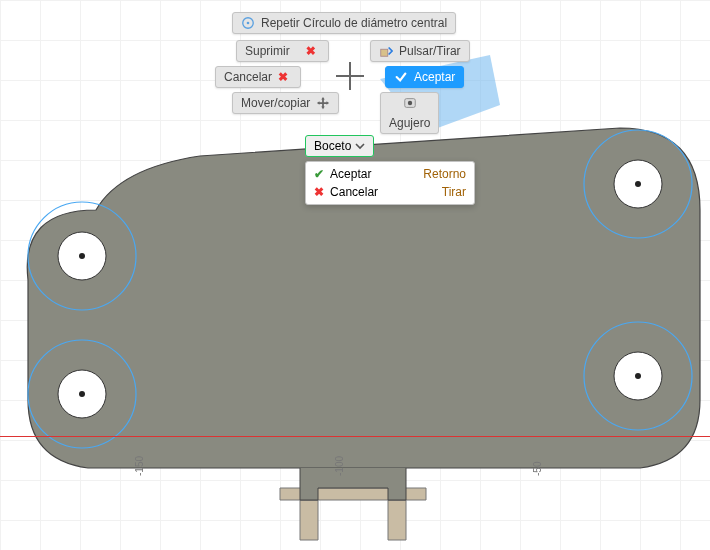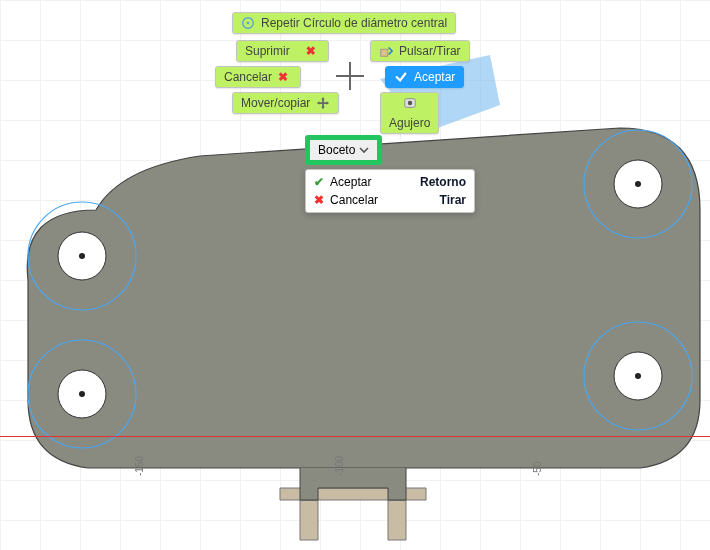--- a/index.html
+++ b/index.html
@@ -5,32 +5,32 @@
 html,body{margin:0;padding:0;width:710px;height:550px;font-family:Arial,Helvetica,sans-serif;font-size:12px;overflow:hidden;background:#fff;}
 #canvas{position:absolute;inset:0;}
 
 .grid{position:absolute;inset:0;background-image:
   linear-gradient(to right,#f1f1f1 1px,transparent 1px),
   linear-gradient(to bottom,#f1f1f1 1px,transparent 1px);
   background-size:40px 40px;}
 
 svg.part{position:absolute;inset:0;}
 
-.btn{display:inline-flex;align-items:center;gap:6px;background:#bef264;border:1px solid #c3c3c3;border-radius:3px;padding:3px 8px;color:#444;box-shadow:0 1px 2px rgba(0,0,0,.1);cursor:pointer;white-space:nowrap;}
+.btn{display:inline-flex;align-items:center;gap:6px;background:#e5e5e5;border:1px solid #c3c3c3;border-radius:3px;padding:3px 8px;color:#444;box-shadow:0 1px 2px rgba(0,0,0,.1);cursor:pointer;white-space:nowrap;}
 .btn.primary{background:#1e9cff;color:#fff;border-color:#1e9cff;}
 .btn svg,.btn .glyph{width:14px;height:14px;flex:0 0 auto;}
 .pos{position:absolute;}
 
 .wedge{position:absolute;left:380px;top:55px;width:120px;height:80px;pointer-events:none;}
 
 .drop{position:absolute;left:305px;top:135px;}
-.drop .sel{background:#efefef;border:5px solid #22c55e;border-radius:3px;padding:3px 8px;display:inline-flex;align-items:center;gap:4px;cursor:pointer;}
+.drop .sel{background:#efefef;border:1px solid #22c55e;border-radius:3px;padding:3px 8px;display:inline-flex;align-items:center;gap:4px;cursor:pointer;}
 .drop .menu{margin-top:4px;background:#fff;border:1px solid #c3c3c3;border-radius:3px;box-shadow:0 2px 6px rgba(0,0,0,.2);padding:3px 0;width:168px;}
 .drop .row{display:flex;align-items:center;padding:2px 8px;gap:6px;cursor:pointer;}
-.drop .row .key{margin-left:auto;color:#0f172a;font-weight:bold;}
+.drop .row .key{margin-left:auto;color:#a16207;}
 
 .x-red{color:#e33;}
 .chk{color:#3a9a3a;}
 
 .axlbl{position:absolute;font-size:10px;color:#777;transform:rotate(-90deg);transform-origin:left top;}
 .redline{position:absolute;left:0;right:0;top:436px;border-top:1px solid #d33;}
 </style>
 </head>
 <body>
 

